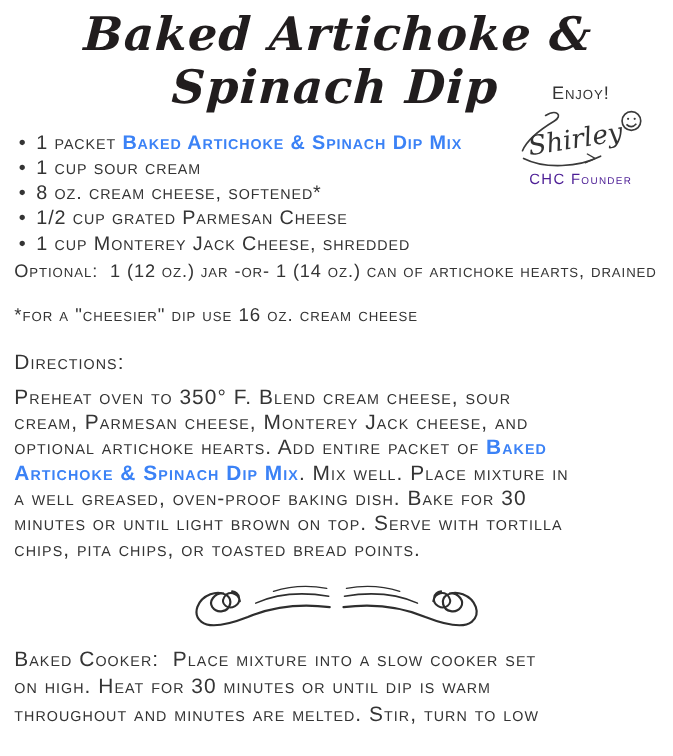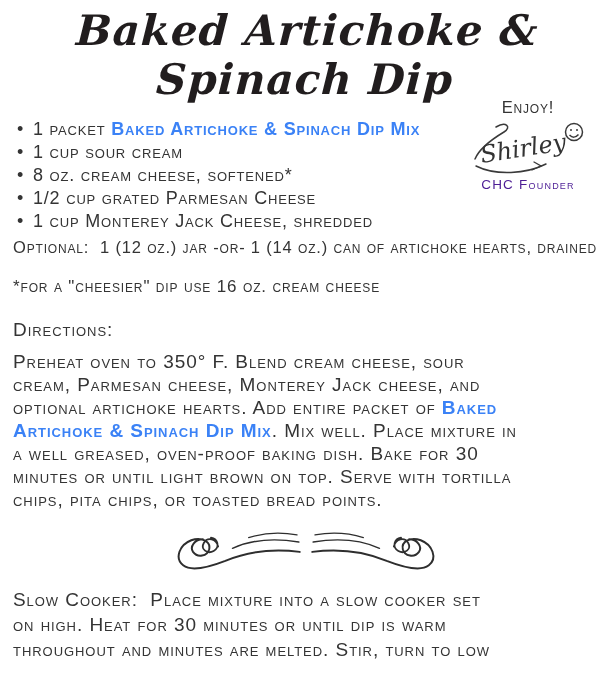--- a/index.html
+++ b/index.html
@@ -55,21 +55,21 @@
     margin-top:19px;
   }
   .para{
     font-size:19px;
     line-height:23px;
     white-space:pre-wrap;
   }
   .para.slow{line-height:25px;}
   .enjoy-block{
     position:absolute;
-    top:98px;
+    top:76px;
     right:16px;
     width:136px;
     text-align:center;
   }
   .enjoy-label{font-size:16.5px;}
   .founder-label{
     font-size:13.5px;
     letter-spacing:0.09em;
     margin-top:2px;
     color:#4c1d95;
@@ -128,16 +128,16 @@
           <path stroke-width="2.2" d="M143 30 C112 26 84 30 60 40 C42 47 22 52 13 45 C3 37 9 22 22 17 C33 13 44 18 42 27 C40 35 29 37 24 30 C20 24 26 16 35 16"></path>
           <path stroke-width="2" d="M52 24 C50 15 40 13 36 20 C32 27 40 33 47 29 C54 25 52 15 44 14"></path>
           <path stroke-width="1.6" d="M142 19 C112 14 88 17 68 26"></path>
           <path stroke-width="1.4" d="M140 11 C118 7 102 9 86 14"></path>
         </g>
       </defs>
       <use href="#flo"></use>
       <use href="#flo" transform="translate(300 0) scale(-1 1)"></use>
     </svg>
 
-    <div class="smallcaps para slow"><span>Slow Cooker:  Place mixture into a slow cooker set</span><br><span>on high. Heat for 30 minutes or until dip is warm</span><br><span>throughout and minutes are melted. Stir, turn to low</span><br></div>
+    <div class="smallcaps para slow"><span>Baked Cooker:  Place mixture into a slow cooker set</span><br><span>on high. Heat for 30 minutes or until dip is warm</span><br><span>throughout and minutes are melted. Stir, turn to low</span><br></div>
 
   </div>
 </div>
 
 </body></html>

